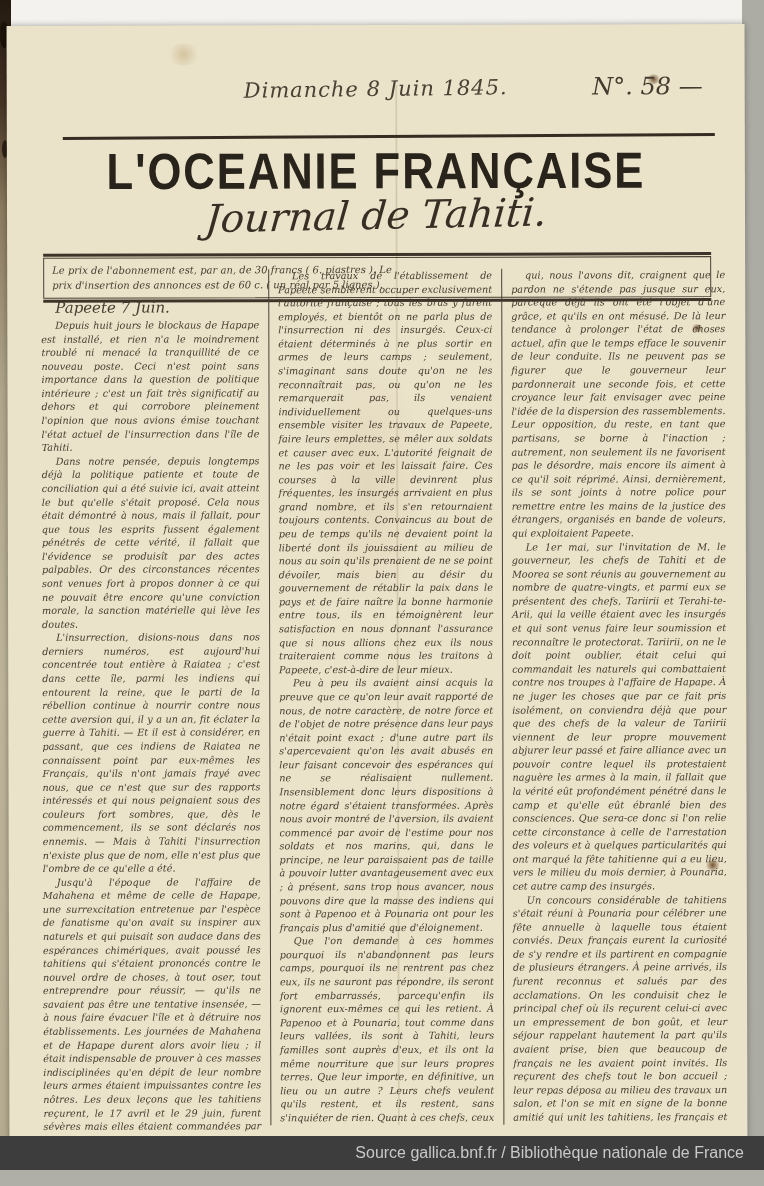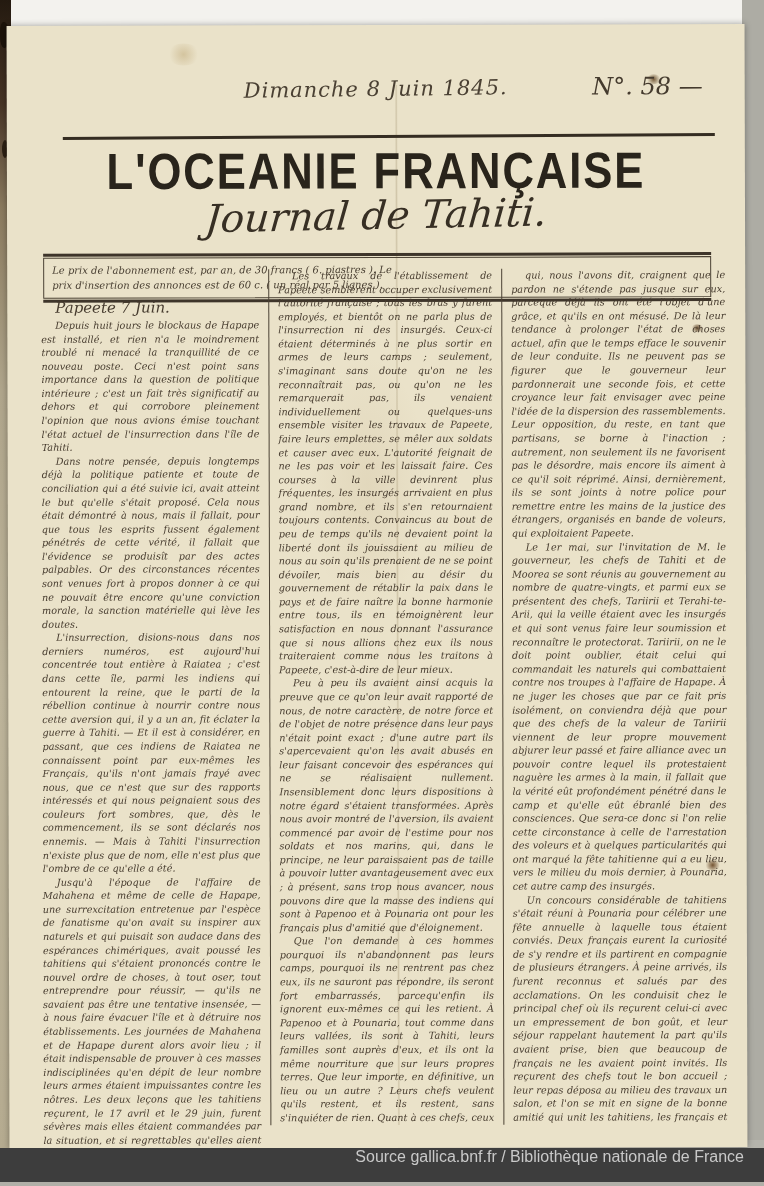--- a/index.html
+++ b/index.html
@@ -136,17 +136,17 @@
     </div>
     <div class="col col-3">
       <p>qui, nous l'avons dit, craignent que le pardon ne s'étende pas jusque sur eux, parceque déjà ils ont été l'objet d'une grâce, et qu'ils en ont mésusé. De là leur tendance à prolonger l'état de choses actuel, afin que le temps efface le souvenir de leur conduite. Ils ne peuvent pas se figurer que le gouverneur leur pardonnerait une seconde fois, et cette croyance leur fait envisager avec peine l'idée de la dispersion des rassemblements. Leur opposition, du reste, en tant que partisans, se borne à l'inaction ; autrement, non seulement ils ne favorisent pas le désordre, mais encore ils aiment à ce qu'il soit réprimé. Ainsi, dernièrement, ils se sont joints à notre police pour remettre entre les mains de la justice des étrangers, organisés en bande de voleurs, qui exploitaient Papeete.</p>
       <p>Le 1er mai, sur l'invitation de M. le gouverneur, les chefs de Tahiti et de Moorea se sont réunis au gouvernement au nombre de quatre-vingts, et parmi eux se présentent des chefs, Tariirii et Terahi-te-Arii, qui la veille étaient avec les insurgés et qui sont venus faire leur soumission et reconnaître le protectorat. Tariirii, on ne le doit point oublier, était celui qui commandait les naturels qui combattaient contre nos troupes à l'affaire de Hapape. À ne juger les choses que par ce fait pris isolément, on conviendra déjà que pour que des chefs de la valeur de Tariirii viennent de leur propre mouvement abjurer leur passé et faire alliance avec un pouvoir contre lequel ils protestaient naguère les armes à la main, il fallait que la vérité eût profondément pénétré dans le camp et qu'elle eût ébranlé bien des consciences. Que sera-ce donc si l'on relie cette circonstance à celle de l'arrestation des voleurs et à quelques particularités qui ont marqué la fête tahitienne qui a eu lieu, vers le milieu du mois dernier, à Pounaria, cet autre camp des insurgés.</p>
       <p>Un concours considérable de tahitiens s'était réuni à Pounaria pour célébrer une fête annuelle à laquelle tous étaient conviés. Deux français eurent la curiosité de s'y rendre et ils partirent en compagnie de plusieurs étrangers. À peine arrivés, ils furent reconnus et salués par des acclamations. On les conduisit chez le principal chef où ils reçurent celui-ci avec un empressement de bon goût, et leur séjour rappelant hautement la part qu'ils avaient prise, bien que beaucoup de français ne les avaient point invités. Ils reçurent des chefs tout le bon accueil ; leur repas déposa au milieu des travaux un salon, et l'on se mit en signe de la bonne amitié qui unit les tahitiens, les français et les étrangers. Cette fête passée, nous le répétons, tout le village de Pounaria, occupé par les insurgés et l'un des deux camps où la présence de nos soldats put faire ces bons repas avec les naturels de ces îles. Réellement ils sont bons par tempérament ; ils sont cependant capables de tous les excès quand l'ivresse les possède.</p>
 
     </div>
   </div>
 </div>
 
-<div style="position:absolute;left:0;bottom:4px;width:764px;height:34px;background:#3d3d3d;
-            display:flex;align-items:flex-start;justify-content:flex-end;padding-right:20px;box-sizing:border-box;
+<div style="position:absolute;left:0;bottom:16px;width:764px;height:34px;background:#3d3d3d;
+            display:flex;align-items:center;justify-content:flex-end;padding-right:20px;box-sizing:border-box;
             font-family:'Liberation Sans', sans-serif;font-size:16px;color:#c9c9c9;">
   <span>Source gallica.bnf.fr / Bibliothèque nationale de France</span>
 </div>
 
 </body></html>

